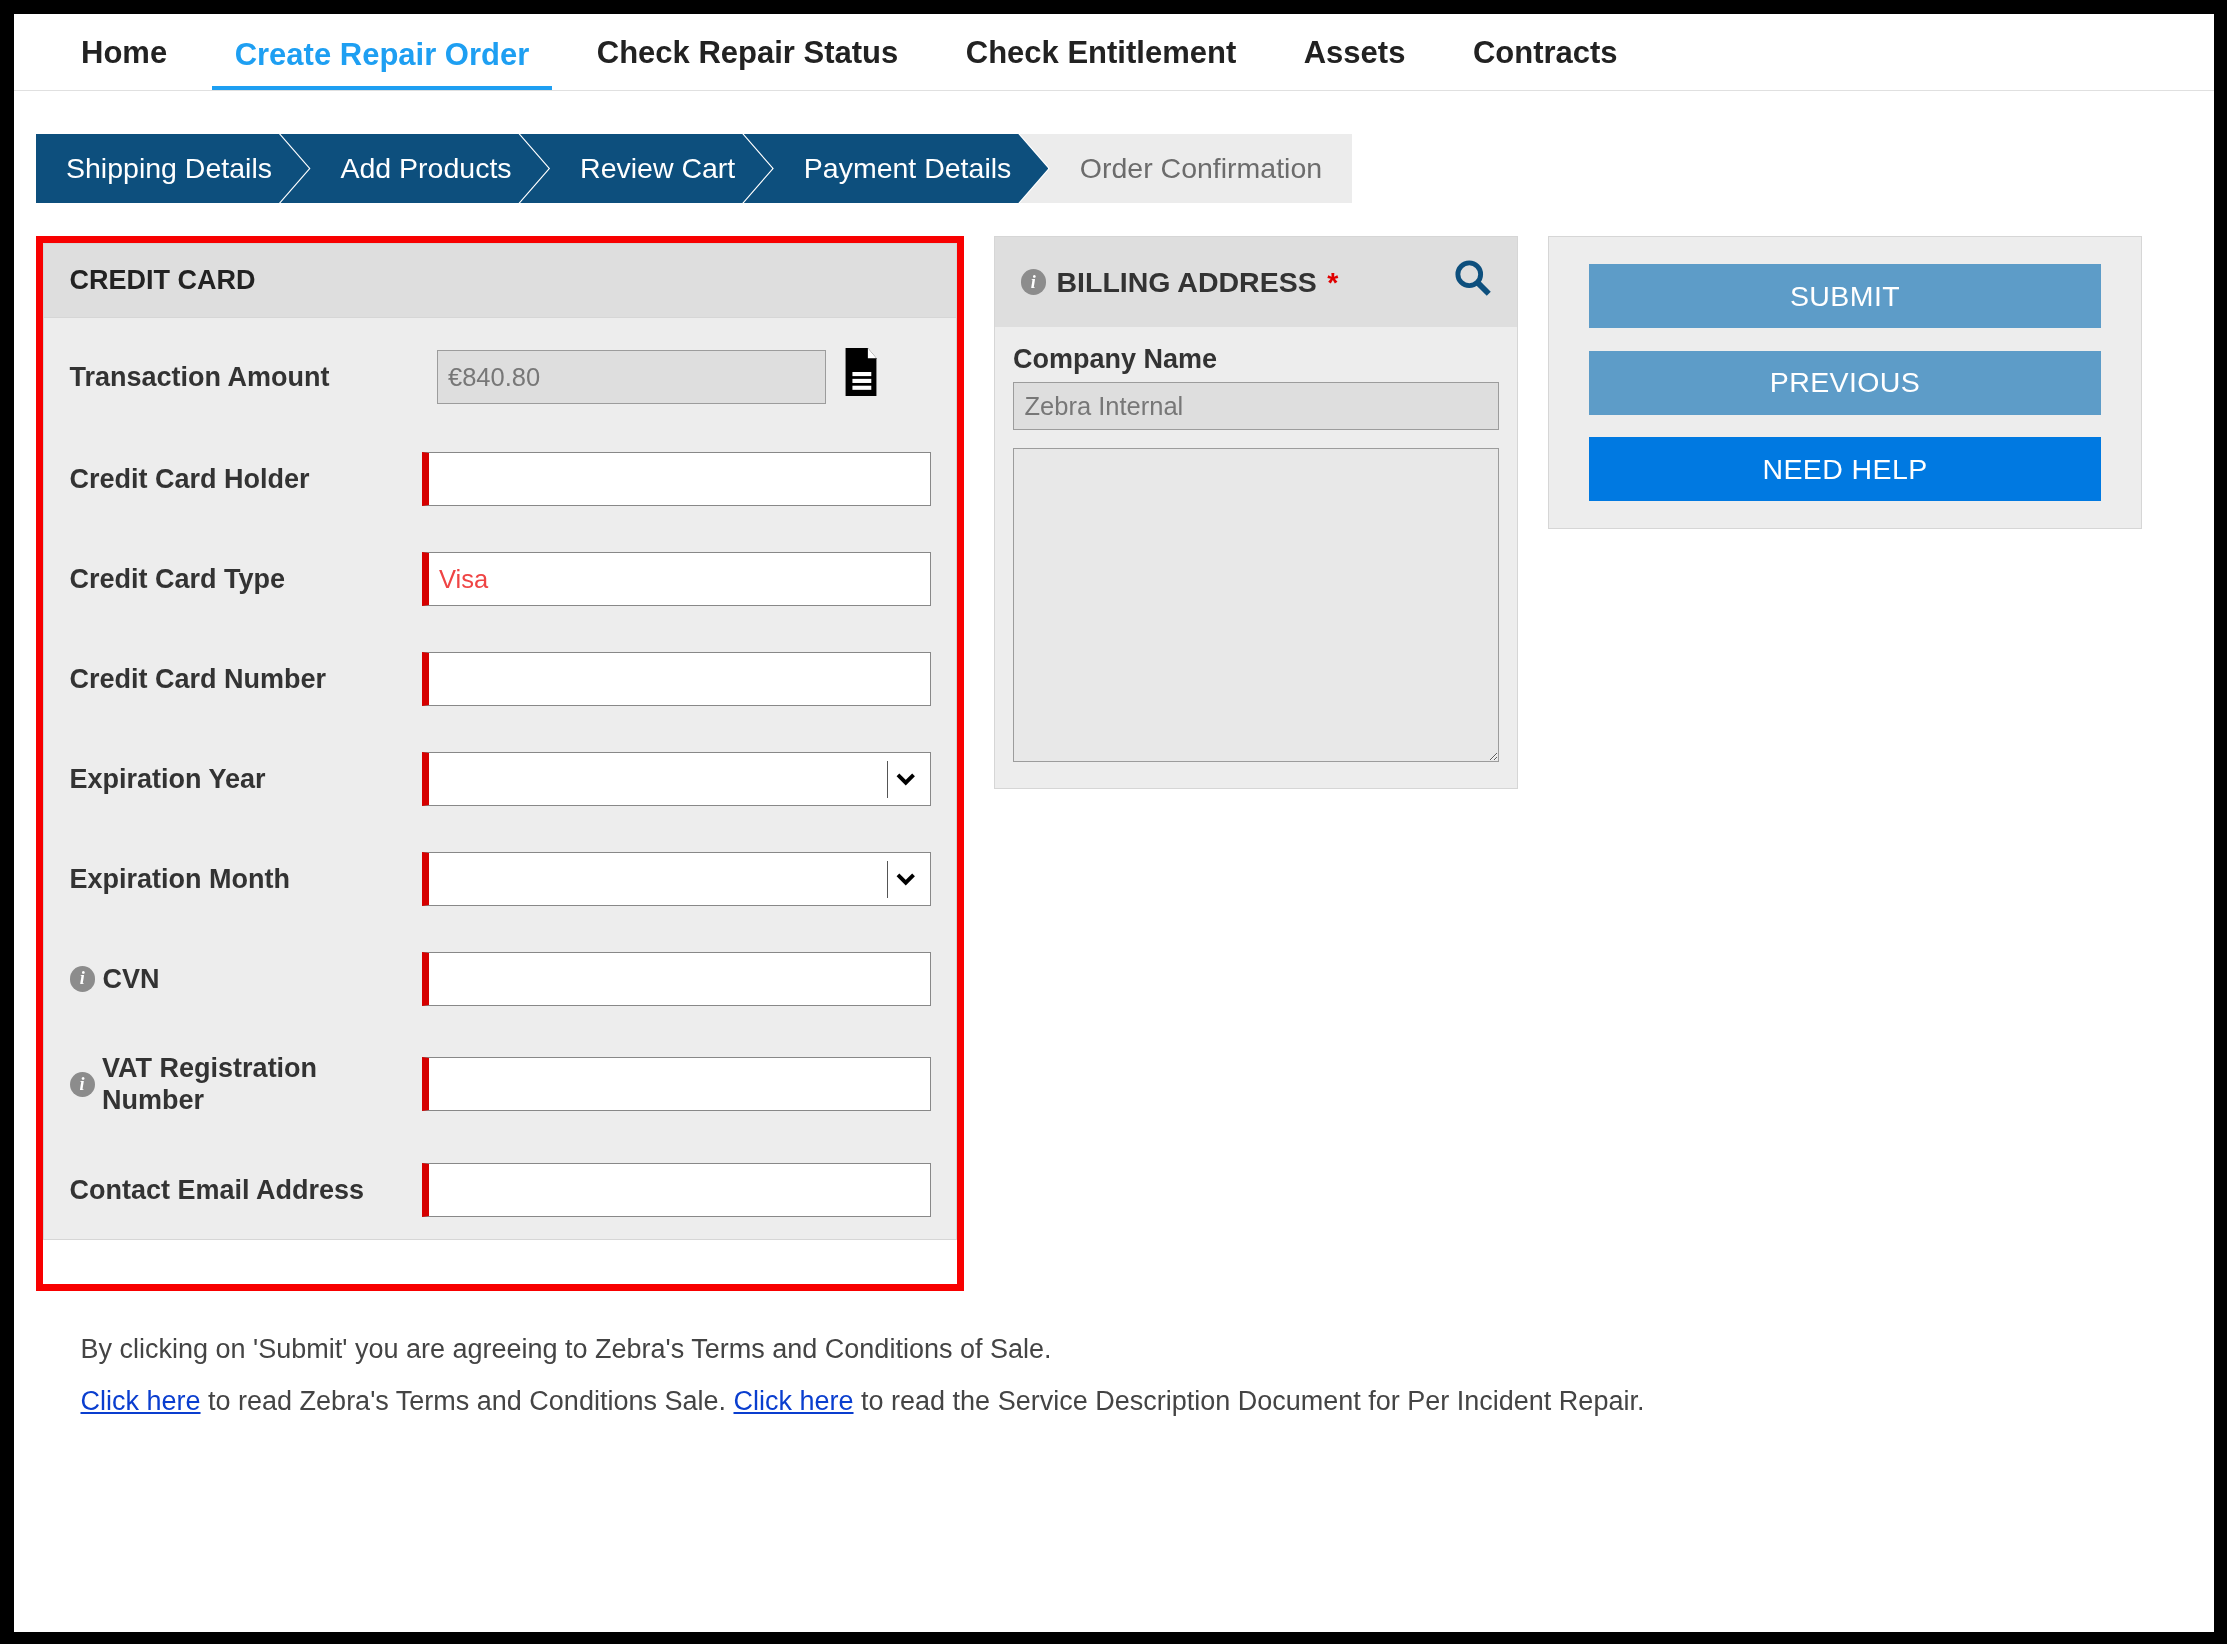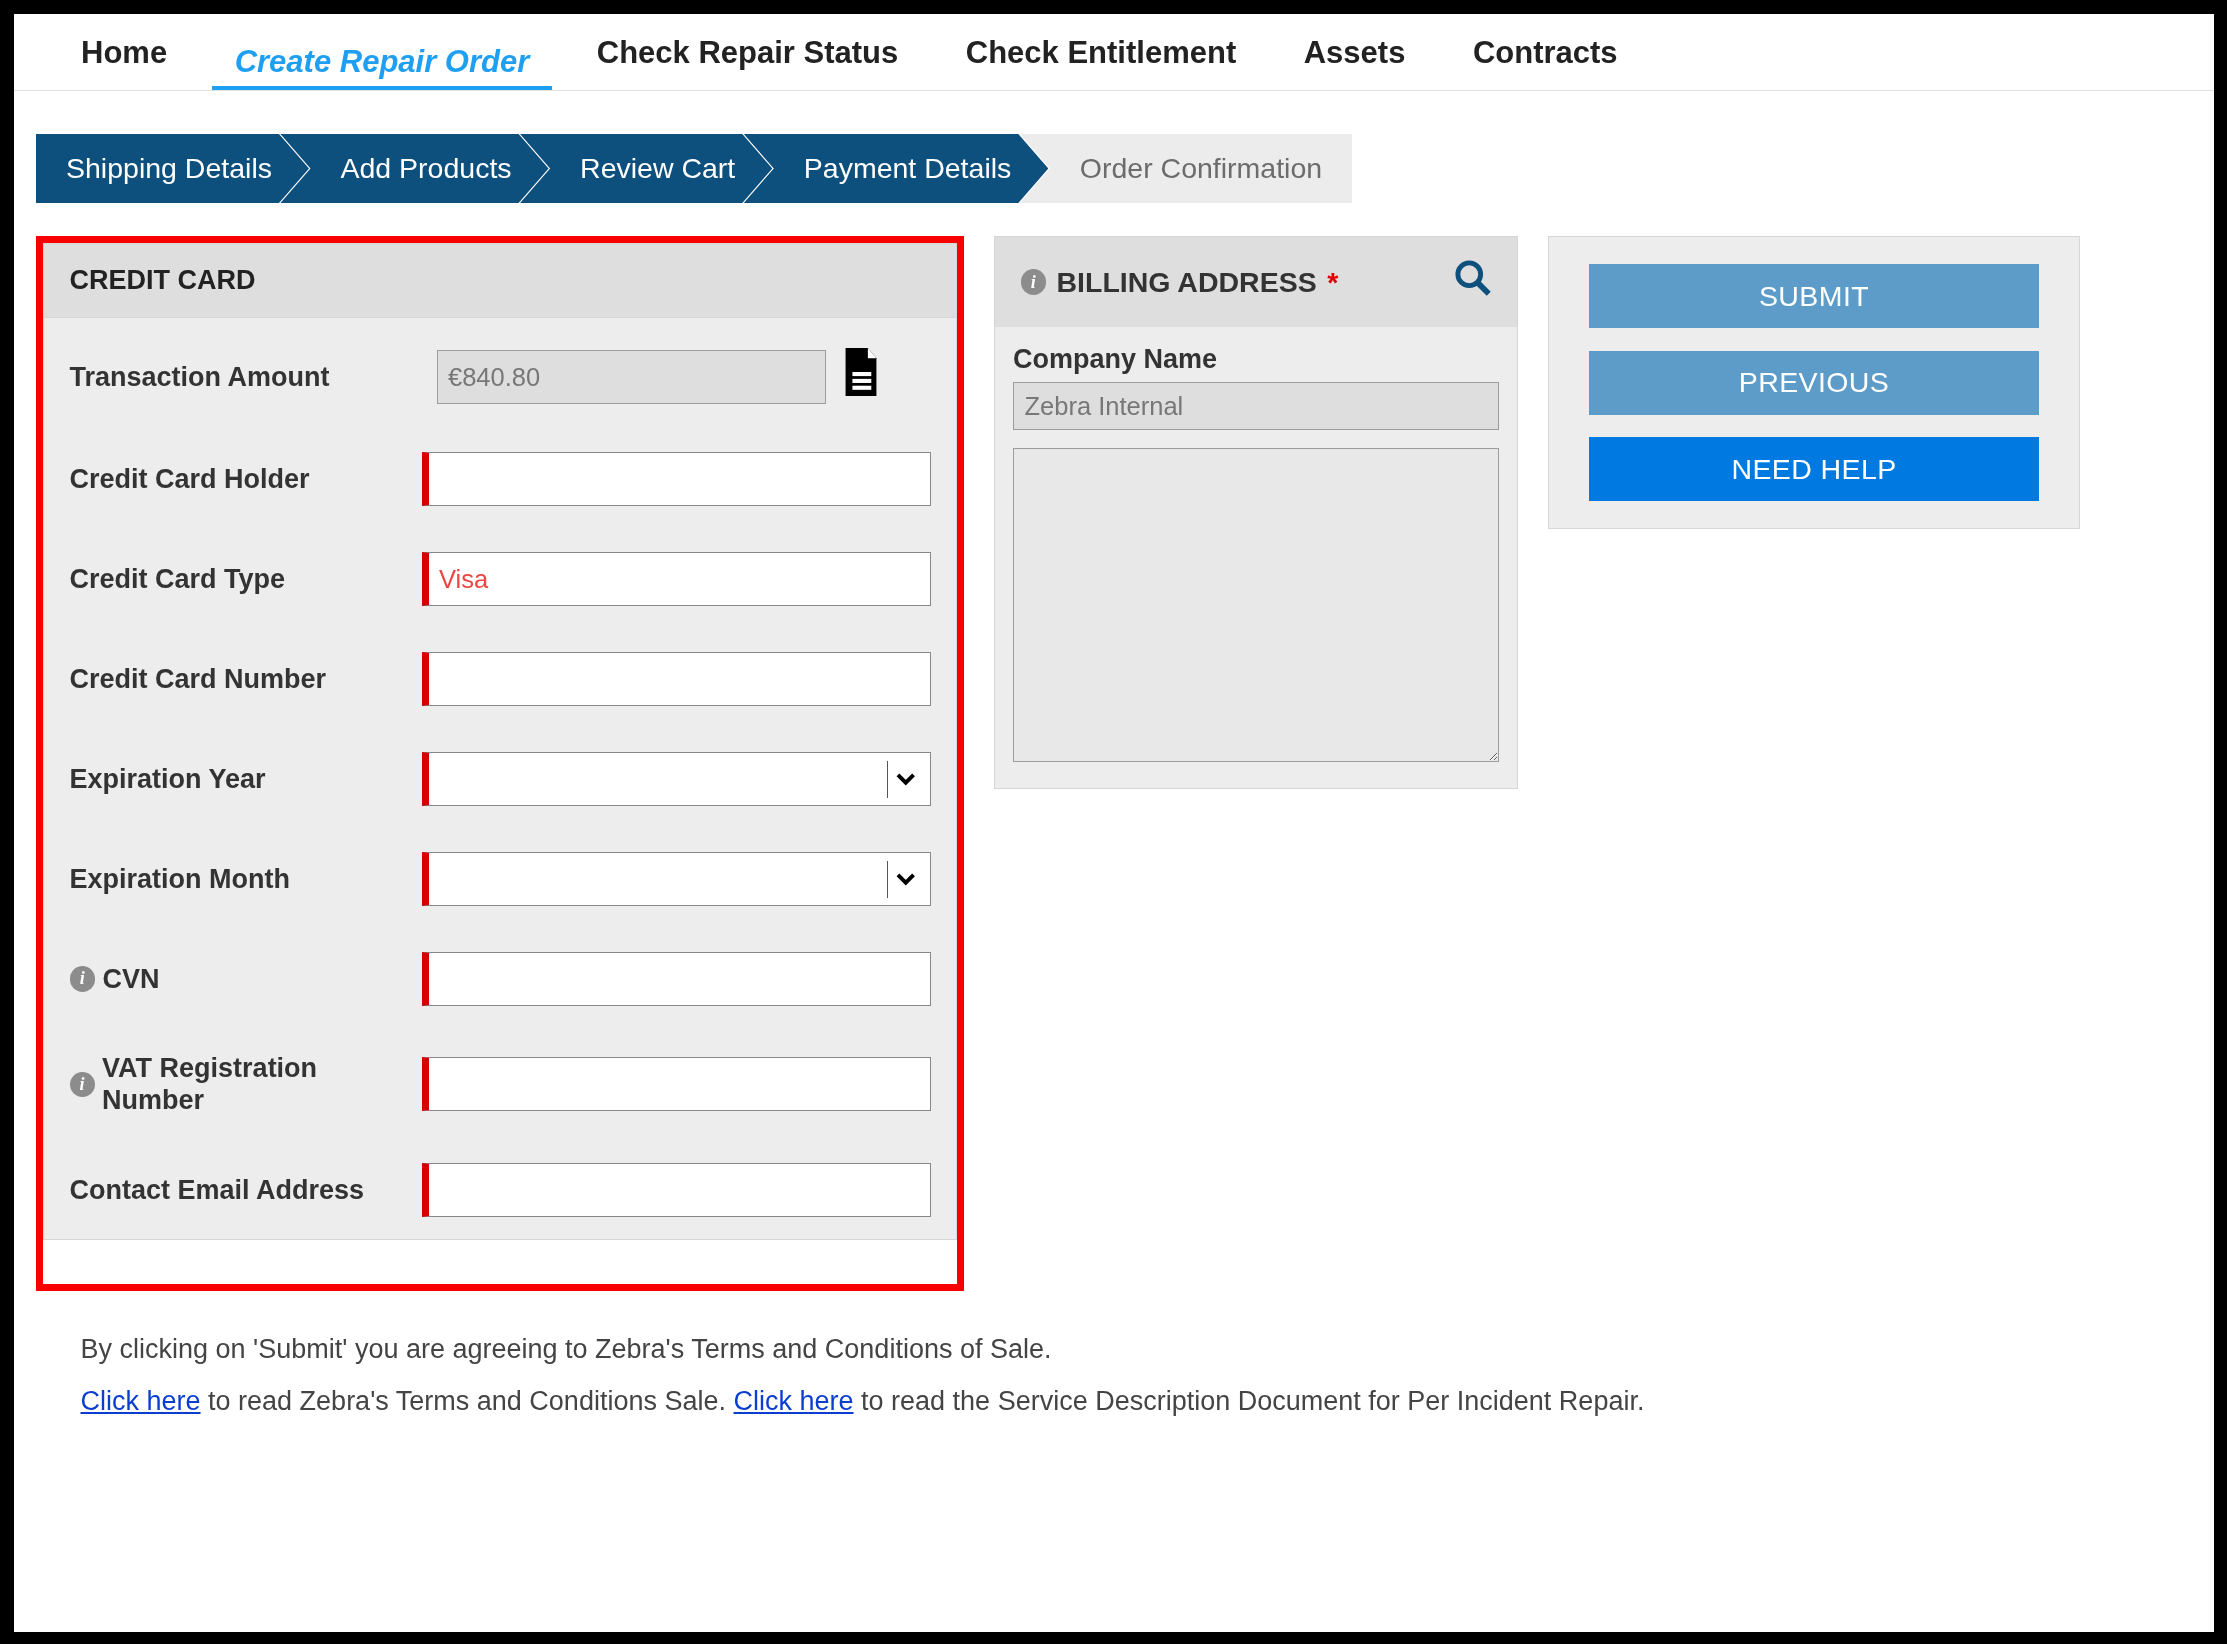--- a/index.html
+++ b/index.html
@@ -28,22 +28,21 @@
     font-weight: 700;
     color: #222;
   }
   .topnav .itm {
     padding: 7.5px 22.5px 19.5px 22.5px;
     cursor: pointer;
   }
   .topnav .itm.active {
     color: #1e9ff2;
     border-bottom: 4.5px solid #1e9ff2;
-    padding-bottom: 6px;
-    font-style: italic;
+    padding-bottom: 13px;
   }
   
   .steps {
     display: flex;
     margin: 43px 0 0 22.5px;
     height: 69px;
     font-size: 28.5px;
     font-weight: 400;
     color: #fff;
   }
@@ -219,21 +218,21 @@
     border: 0.7px solid #9c9c9c;
     margin-top: 18px;
     resize: both;
     overflow: auto;
     font-size: 24px;
     padding: 7.5px;
     color: #555;
   }
   
   .actions-panel {
-    width: 532px;
+    width: 594px;
     background: #ededed;
     padding: 27px 40px;
     display: flex;
     flex-direction: column;
     gap: 22.5px;
     border: 0.7px solid #d6d6d6;
   }
   .btn {
     height: 64px;
     border: none;

